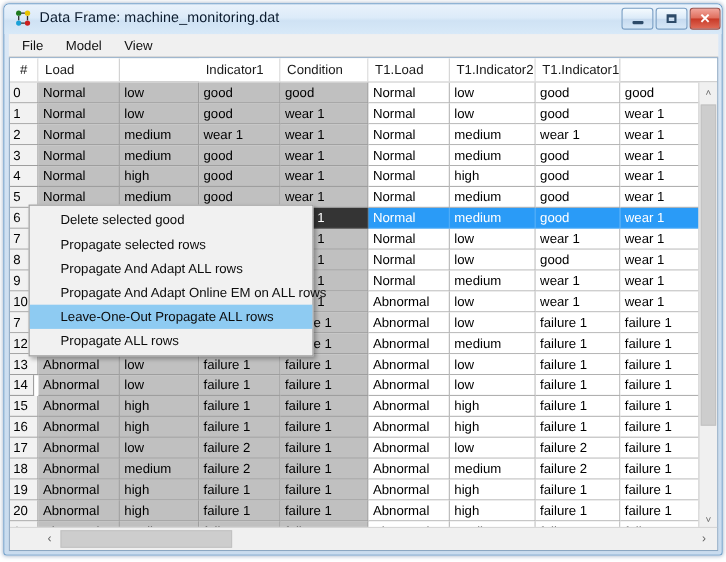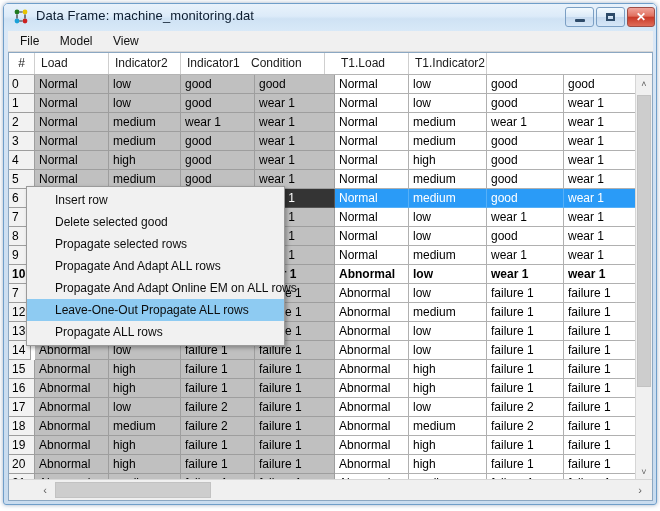--- a/index.html
+++ b/index.html
@@ -279,25 +279,25 @@
       <span class="menu-item">File</span>
       <span class="menu-item">Model</span>
       <span class="menu-item">View</span>
     </div>
 
     <div id="client">
 
       <div id="thead">
           <div class="hcell num" style="left: 0px; width: 26px;">#</div>
           <div class="hcell" style="left: 26px; width: 74px;">Load</div>
-          <div class="hcell" style="left: 100px; width: 72px;">Indicator2</div>
           <div class="hcell" style="left: 172px; width: 74px;">Indicator1</div>
-          <div class="hcell" style="left: 236px; width: 80px;">Condition</div>
+          <div class="hcell" style="left: 246px; width: 80px;">Condition</div>
           <div class="hcell" style="left: 326px; width: 74px;">T1.Load</div>
           <div class="hcell" style="left: 400px; width: 78px;">T1.Indicator2</div>
+          <div class="hcell" style="left: 478px; width: 77px;">T1.Indicator1</div>
         </div>
       <div id="tbody">
           <div class="row" style="top: 0px;">
             <div class="cell num" style="left: 0px; width: 26px;">0</div>
             <div class="cell left" style="left: 26px; width: 74px;">Normal</div>
             <div class="cell left" style="left: 100px; width: 72px;">low</div>
             <div class="cell left" style="left: 172px; width: 74px;">good</div>
             <div class="cell left" style="left: 246px; width: 80px;">good</div>
             <div class="cell right" style="left: 326px; width: 74px;">Normal</div>
             <div class="cell right" style="left: 400px; width: 78px;">low</div>
@@ -396,21 +396,21 @@
             <div class="cell num" style="left: 0px; width: 26px;">9</div>
             <div class="cell left" style="left: 26px; width: 74px;">Normal</div>
             <div class="cell left" style="left: 100px; width: 72px;">medium</div>
             <div class="cell left" style="left: 172px; width: 74px;">wear 1</div>
             <div class="cell left" style="left: 246px; width: 80px;">wear 1</div>
             <div class="cell right" style="left: 326px; width: 74px;">Normal</div>
             <div class="cell right" style="left: 400px; width: 78px;">medium</div>
             <div class="cell right" style="left: 478px; width: 77px;">wear 1</div>
             <div class="cell right" style="left: 555px; width: 72px;">wear 1</div>
           </div>
-          <div class="row" style="top: 190px; font-weight: bold;">
+          <div class="row" style="top: 190px;">
             <div class="cell num" style="left: 0px; width: 26px;">10</div>
             <div class="cell left" style="left: 26px; width: 74px;">Abnormal</div>
             <div class="cell left" style="left: 100px; width: 72px;">low</div>
             <div class="cell left" style="left: 172px; width: 74px;">wear 1</div>
             <div class="cell left" style="left: 246px; width: 80px;">wear 1</div>
             <div class="cell right" style="left: 326px; width: 74px;">Abnormal</div>
             <div class="cell right" style="left: 400px; width: 78px;">low</div>
             <div class="cell right" style="left: 478px; width: 77px;">wear 1</div>
             <div class="cell right" style="left: 555px; width: 72px;">wear 1</div>
           </div>
@@ -545,21 +545,20 @@
 
       <div id="hscroll">
         <div id="hsb-corner"></div>
         <div class="hsb-arrow" id="hsb-left">‹</div>
         <div id="hsb-thumb"></div>
         <div class="hsb-arrow" id="hsb-right">›</div>
       </div>
     </div>
 
     <div id="ctxmenu">
-        <div class="ctx-item">Insert row</div>
         <div class="ctx-item">Delete selected good</div>
         <div class="ctx-item">Propagate selected rows</div>
         <div class="ctx-item">Propagate And Adapt ALL rows</div>
         <div class="ctx-item">Propagate And Adapt Online EM on ALL rows</div>
         <div class="ctx-item highlight">Leave-One-Out Propagate ALL rows</div>
         <div class="ctx-item">Propagate ALL rows</div>
       </div>
 
   </div>
 </div>

